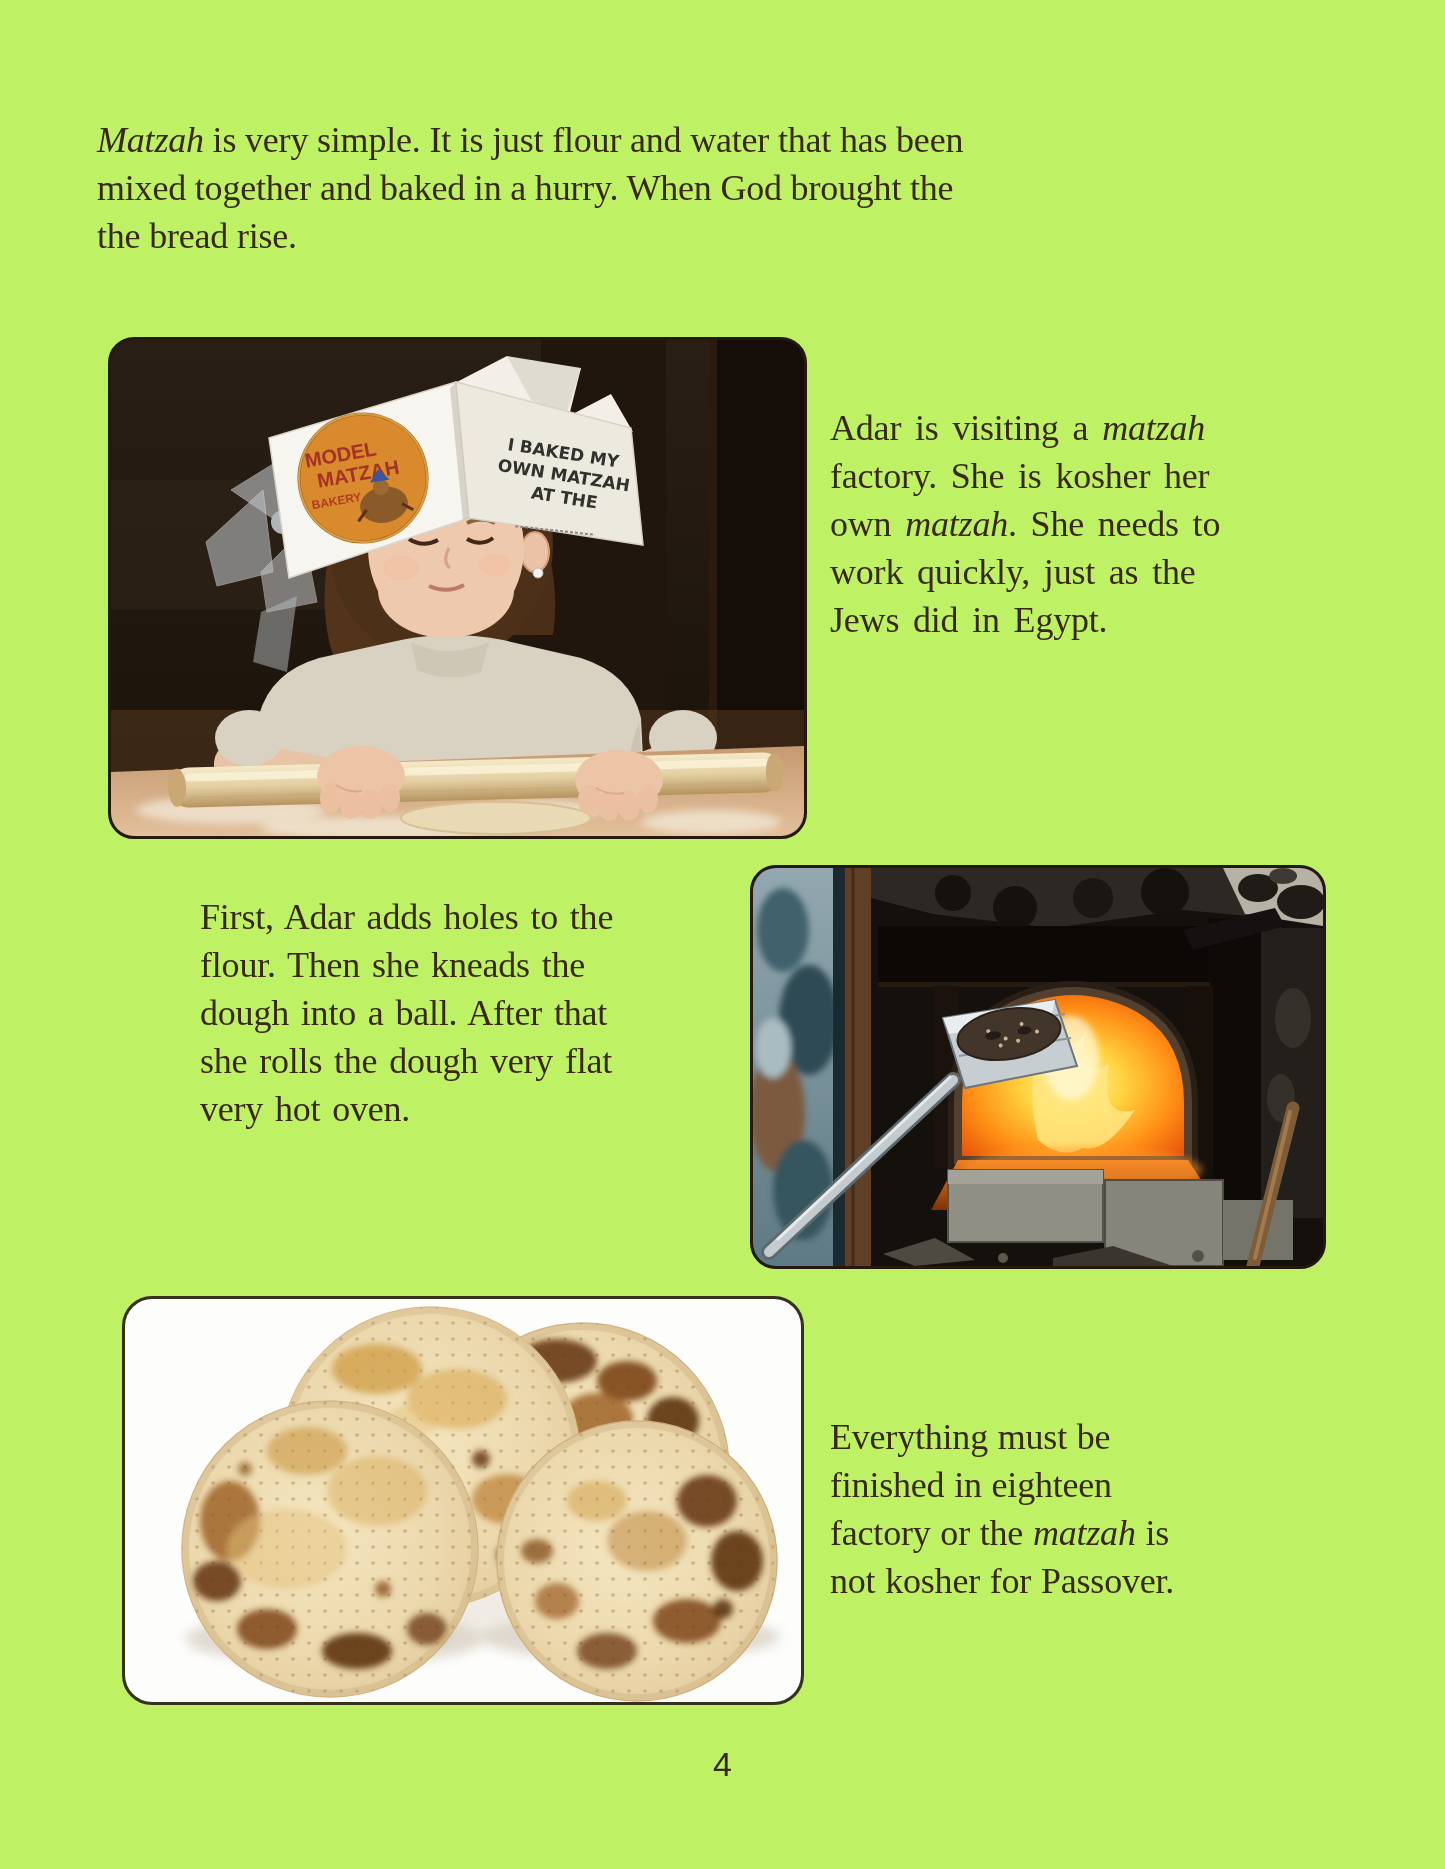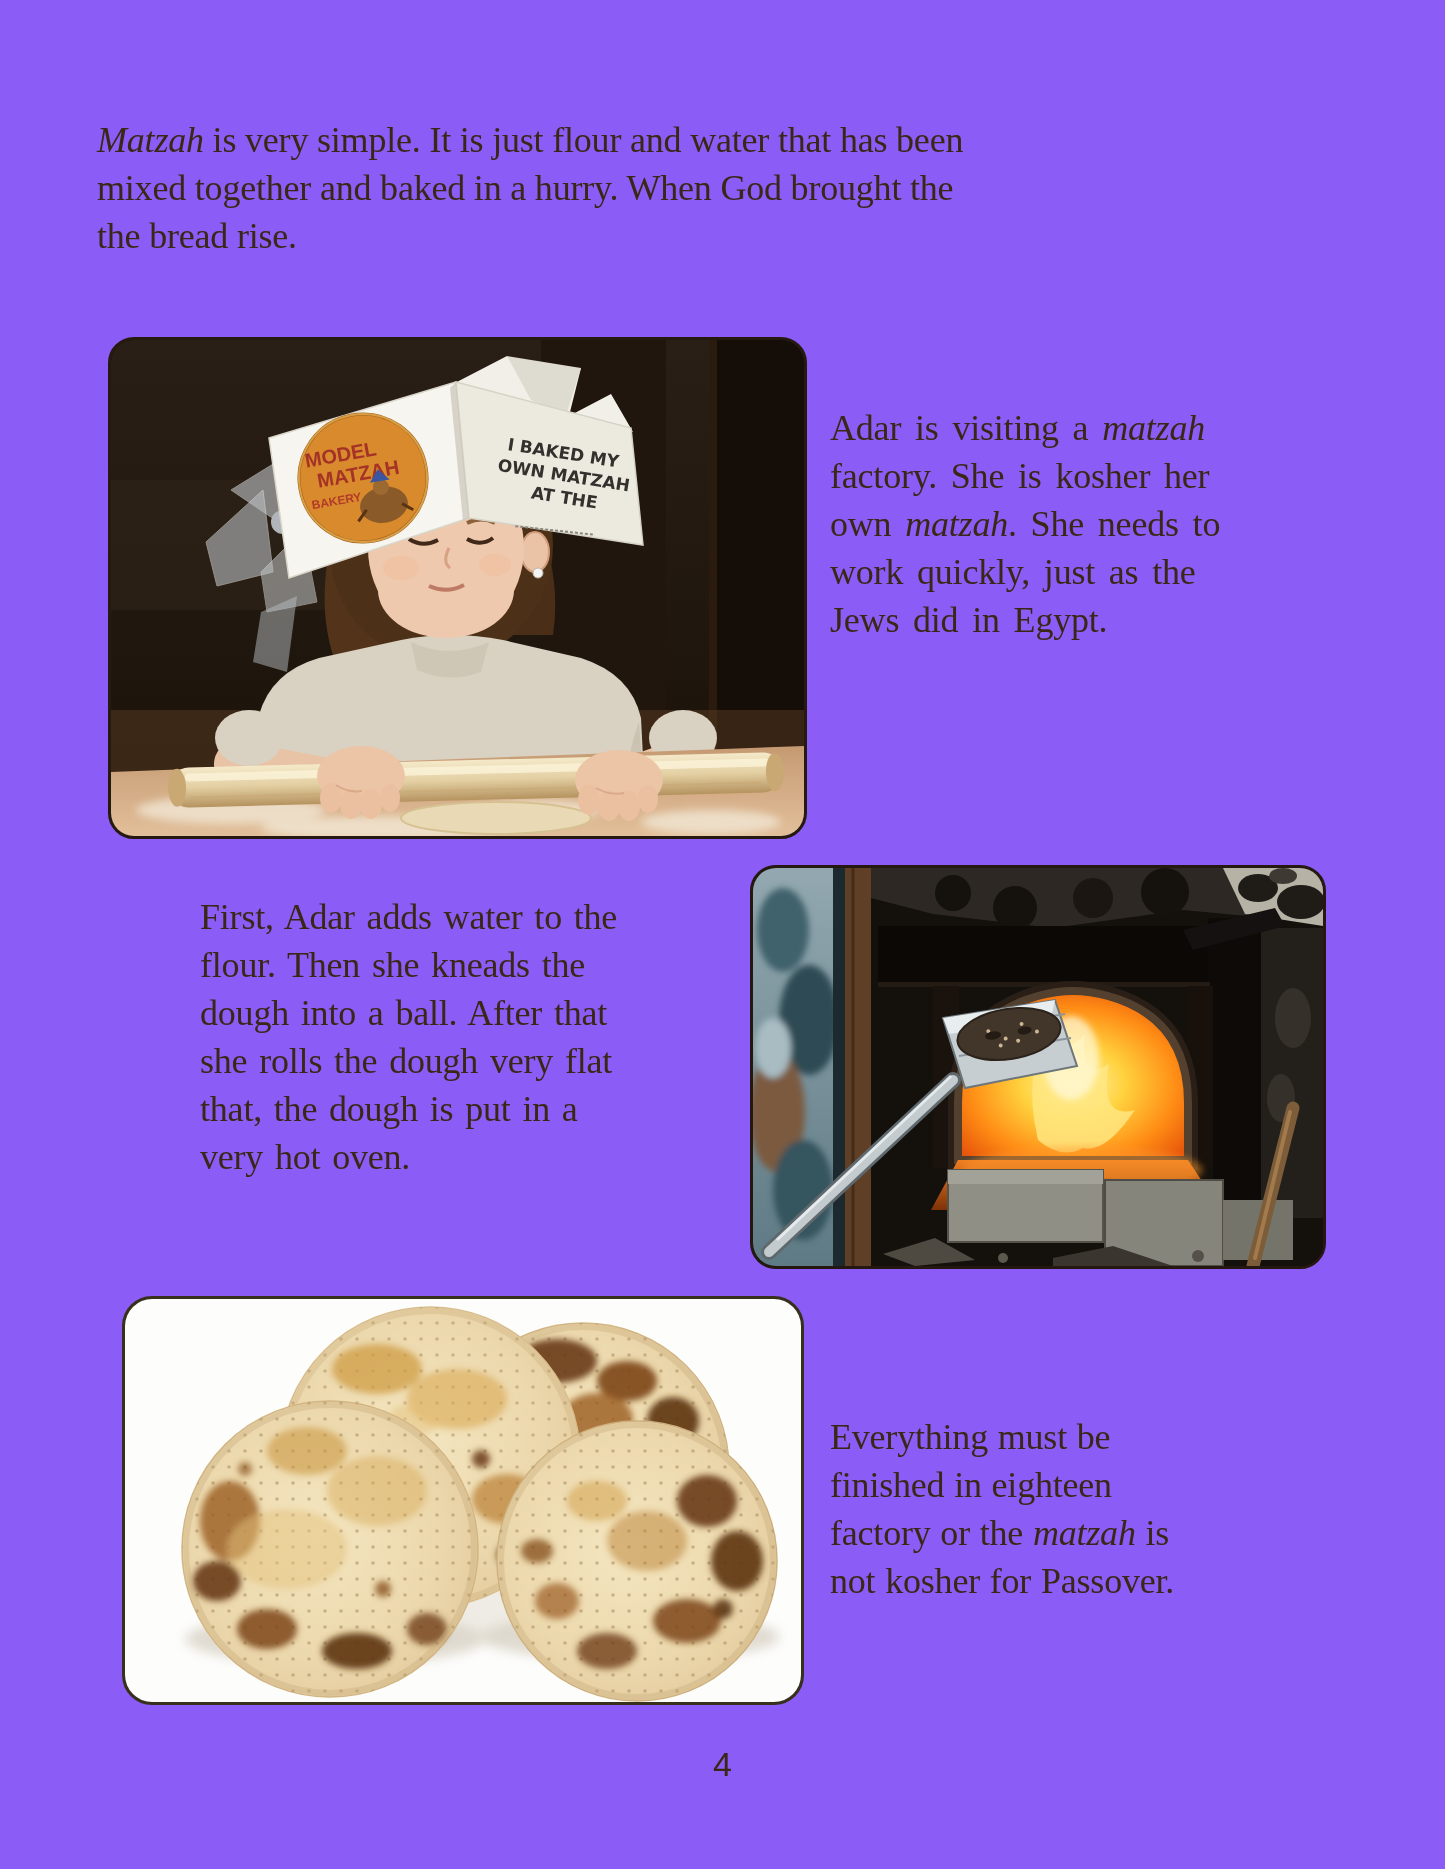--- a/index.html
+++ b/index.html
@@ -1,16 +1,16 @@
 <!DOCTYPE html>
 <html><head>
 <meta charset="utf-8">
 <style>
   html,body{margin:0;padding:0;background:#ffffff;}
-  .page{position:relative;width:1445px;height:1869px;background:#8b5cf6;overflow:hidden;
+  .page{position:relative;width:1445px;height:1869px;background:#bef264;overflow:hidden;
         font-family:"Liberation Serif","DejaVu Serif",serif;color:#3a2817;}
   .para{position:absolute;font-size:36px;line-height:48px;letter-spacing:-0.2px;}
   .para .line{white-space:pre;}
   .para .it{font-style:italic;}
   .p-intro{left:97px;top:116px;width:1180px;}
   .p-adar{left:830px;top:404px;width:480px;word-spacing:5px;}
   .p-first{left:200px;top:893px;width:520px;word-spacing:3px;}
   .p-everything{left:818px;top:1413px;width:460px;word-spacing:1px;margin-left:12px;}
   figure.photo{position:absolute;margin:0;overflow:hidden;background:#111;}
   .photo-girl{left:108px;top:337px;width:693px;height:496px;border:3px solid #261a10;border-radius:26px;}
@@ -252,25 +252,24 @@
           <ellipse cx="240" cy="165" rx="8" ry="4" fill="#241c14"></ellipse>
             <ellipse cx="272" cy="165" rx="7" ry="4" fill="#241c14"></ellipse>
         </g>
       </g>
       <line x1="540" y1="240" x2="500" y2="398" stroke="#7c5c39" stroke-width="13" stroke-linecap="round"></line>
       <line x1="537" y1="244" x2="502" y2="390" stroke="#a27a4c" stroke-width="4" stroke-linecap="round"></line>
     </svg>
   </figure>
 
   <div class="para p-first">
-      <div class="line"><span>First, Adar adds water to the</span></div>
+      <div class="line"><span>First, Adar adds holes to the</span></div>
       <div class="line"><span>flour. Then she kneads the</span></div>
       <div class="line"><span>dough into a ball. After that</span></div>
       <div class="line"><span>she rolls the dough very flat</span></div>
-      <div class="line"><span>that, the dough is put in a</span></div>
       <div class="line"><span>very hot oven.</span></div>
     </div>
 
   <figure class="photo photo-matzah">
     <svg viewBox="0 0 676 403" preserveAspectRatio="none">
       <defs>
         <radialGradient id="mBase" cx="0.45" cy="0.45" r="0.75">
           <stop offset="0" stop-color="#f4e6c0"></stop>
             <stop offset="0.55" stop-color="#ecd8ad"></stop>
             <stop offset="1" stop-color="#dec394"></stop>

